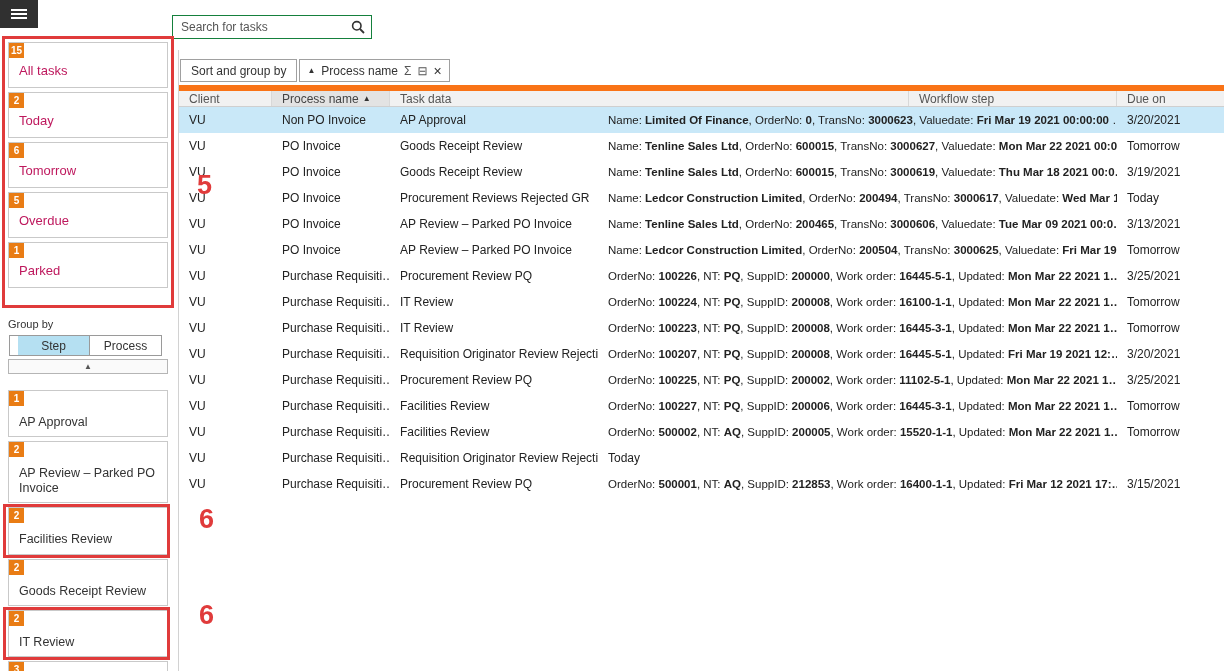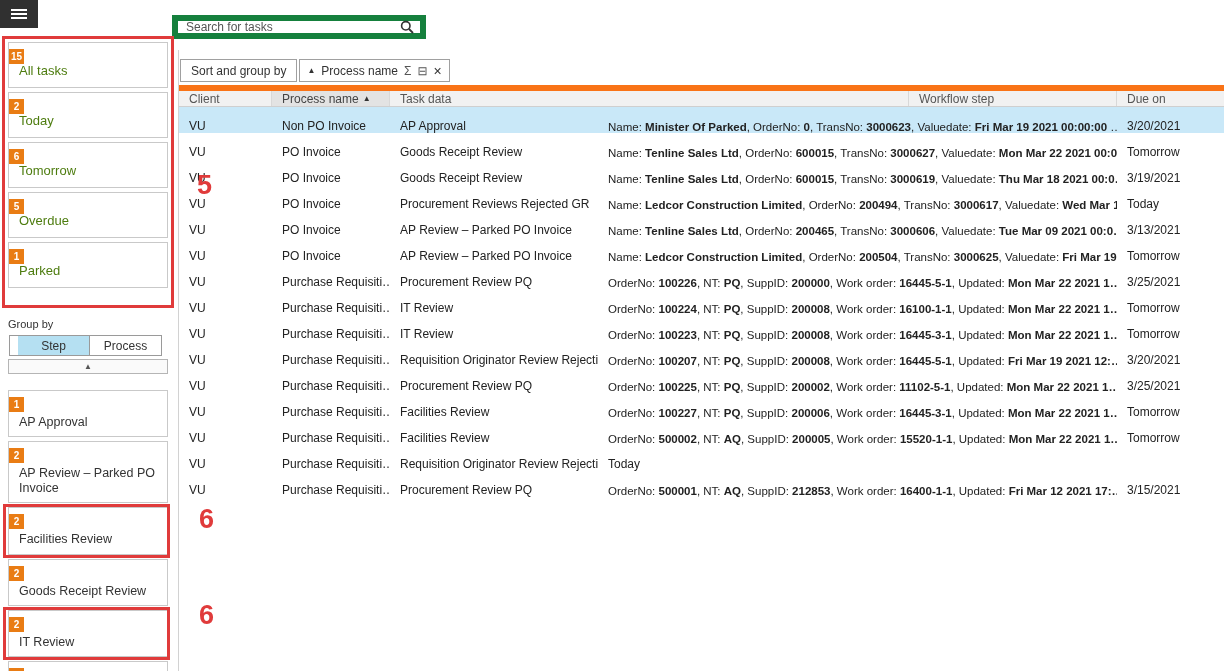--- a/index.html
+++ b/index.html
@@ -16,44 +16,44 @@
   .menu-btn{position:absolute;left:0;top:0;width:38px;height:28px;background:var(--dark-square);
     display:flex;align-items:center;justify-content:center;cursor:pointer;}
   .hamburger i{display:block;width:16px;height:2px;background:#fff;margin:2px 0;}
 
   
   .sidebar{position:absolute;left:0;top:28px;width:170px;}
   .filters-wrap{padding:14px 0 0 8px;}
   .s-item,.g-item{position:relative;width:160px;border:1px solid var(--border);background:#fff;
     margin-bottom:4px;cursor:pointer;}
   .s-item{height:46px;}
-  .s-label{position:absolute;left:10px;bottom:9px;font-size:13px;color:#4d7c0f;}
-  .badge{position:absolute;top:6px;left:0;min-width:15px;height:15px;background:var(--accent);
+  .s-label{position:absolute;left:10px;bottom:9px;font-size:13px;color:#be185d;}
+  .badge{position:absolute;top:0;left:0;min-width:15px;height:15px;background:var(--accent);
     color:#fff;font-size:10px;font-weight:bold;display:flex;align-items:center;
     justify-content:center;padding:0 2px;}
   .groupby{padding:26px 0 0 8px;}
   .groupby-label{font-size:11px;font-weight:normal;color:#333;margin-bottom:5px;}
   .segmented{display:flex;width:153px;border:1px solid #9a9a9a;margin-left:1px;padding-left:8px;}
   .seg{flex:1;height:19px;border:none;background:#fff;font-size:12px;color:#333;cursor:pointer;
     font-family:"Liberation Sans",sans-serif;}
   .seg.selected{background:var(--toggle-selected);}
   .seg + .seg{border-left:1px solid #9a9a9a;}
   .collapse-btn{display:block;width:160px;height:15px;margin-top:3px;border:1px solid #b5b5b5;
     background:#fafafa;font-size:8px;line-height:1;color:#555;cursor:pointer;}
   .groups{padding:16px 0 0 8px;}
   .g-item{min-height:47px;padding:24px 8px 7px 10px;}
   .g-label{font-size:12.5px;color:#333;display:block;line-height:1.15;}
   .g-item.annotated::after{content:"";position:absolute;left:-6px;top:-4px;right:-3px;bottom:-4px;
     border:3px solid var(--annotation);pointer-events:none;}
 
   .vdivider{position:absolute;left:178px;top:50px;bottom:0;width:1px;background:#d2d2d2;}
 
   
-  .searchbar{position:absolute;left:172px;top:15px;width:254px;height:24px;
-    border:6px solid #15803d;display:flex;background:#fff;}
+  .searchbar{position:absolute;left:172px;top:15px;width:200px;height:24px;
+    border:1px solid #15803d;display:flex;background:#fff;}
   .search-input{flex:1;border:none;outline:none;font-size:12px;padding:0 4px 0 8px;
     font-family:"Liberation Sans",sans-serif;color:#333;min-width:0;}
   .search-input::placeholder{color:#555;opacity:1;}
   .search-btn{width:26px;border:none;background:none;display:flex;align-items:center;
     justify-content:center;cursor:pointer;}
 
   
   .toolbar{position:absolute;left:180px;top:59px;height:23px;display:flex;align-items:stretch;}
   .tool-btn{border:1px solid #a0a0a0;background:#fff;font-size:12px;color:#333;padding:0 10px;
     cursor:pointer;font-family:"Liberation Sans",sans-serif;}
@@ -70,21 +70,21 @@
   .th{display:flex;align-items:center;padding-left:10px;border-right:1px solid #d8d8d8;
     white-space:nowrap;overflow:hidden;cursor:pointer;}
   .th.col-due{border-right:none;}
   .th.sorted{background:var(--header-sorted-bg);color:#444;}
   .sort-arrow{font-size:8px;margin-left:4px;color:#333;}
   .col-client{width:93px;}
   .col-process{width:118px;}
   .col-step{width:208px;}
   .col-data{width:519px;}
   .col-due{flex:1;}
-  .trow{display:flex;height:26px;align-items:flex-end;font-size:12px;color:#222;cursor:pointer;}
+  .trow{display:flex;height:26px;align-items:center;font-size:12px;color:#222;cursor:pointer;}
   .trow.selected{background:var(--selected-row);}
   .td{padding-left:10px;white-space:nowrap;overflow:hidden;}
   .td.col-data{font-size:11.5px;}
   .td.col-data b{font-weight:bold;}
 
   
   .anno{position:absolute;z-index:10;pointer-events:none;}
   .anno-rect-filters{left:2px;top:36px;width:172px;height:272px;border:3px solid var(--annotation);}
   .anno-num{color:var(--annotation);font-size:27px;font-weight:bold;
     font-family:"Liberation Sans",sans-serif;}
@@ -208,21 +208,21 @@
         </div>
         <div class="th col-data">Task data</div>
         <div class="th col-step">Workflow step</div>
         <div class="th col-due">Due on</div>
       </div>
       <div class="tbody" id="rows">
   <div class="trow selected">
     <div class="td col-client">VU</div>
     <div class="td col-process">Non PO Invoice</div>
     <div class="td col-step">AP Approval</div>
-    <div class="td col-data"><span>Name: </span><b>Minister Of Parked</b><span>, OrderNo: </span><b>0</b><span>, TransNo: </span><b>3000623</b><span>, Valuedate: </span><b>Fri Mar 19 2021 00:00:00</b><span> …</span></div>
+    <div class="td col-data"><span>Name: </span><b>Limited Of Finance</b><span>, OrderNo: </span><b>0</b><span>, TransNo: </span><b>3000623</b><span>, Valuedate: </span><b>Fri Mar 19 2021 00:00:00</b><span> …</span></div>
     <div class="td col-due">3/20/2021</div>
   </div>
 
   <div class="trow">
     <div class="td col-client">VU</div>
     <div class="td col-process">PO Invoice</div>
     <div class="td col-step">Goods Receipt Review</div>
     <div class="td col-data"><span>Name: </span><b>Tenline Sales Ltd</b><span>, OrderNo: </span><b>600015</b><span>, TransNo: </span><b>3000627</b><span>, Valuedate: </span><b>Mon Mar 22 2021 00:0…</b><span></span></div>
     <div class="td col-due">Tomorrow</div>
   </div>

